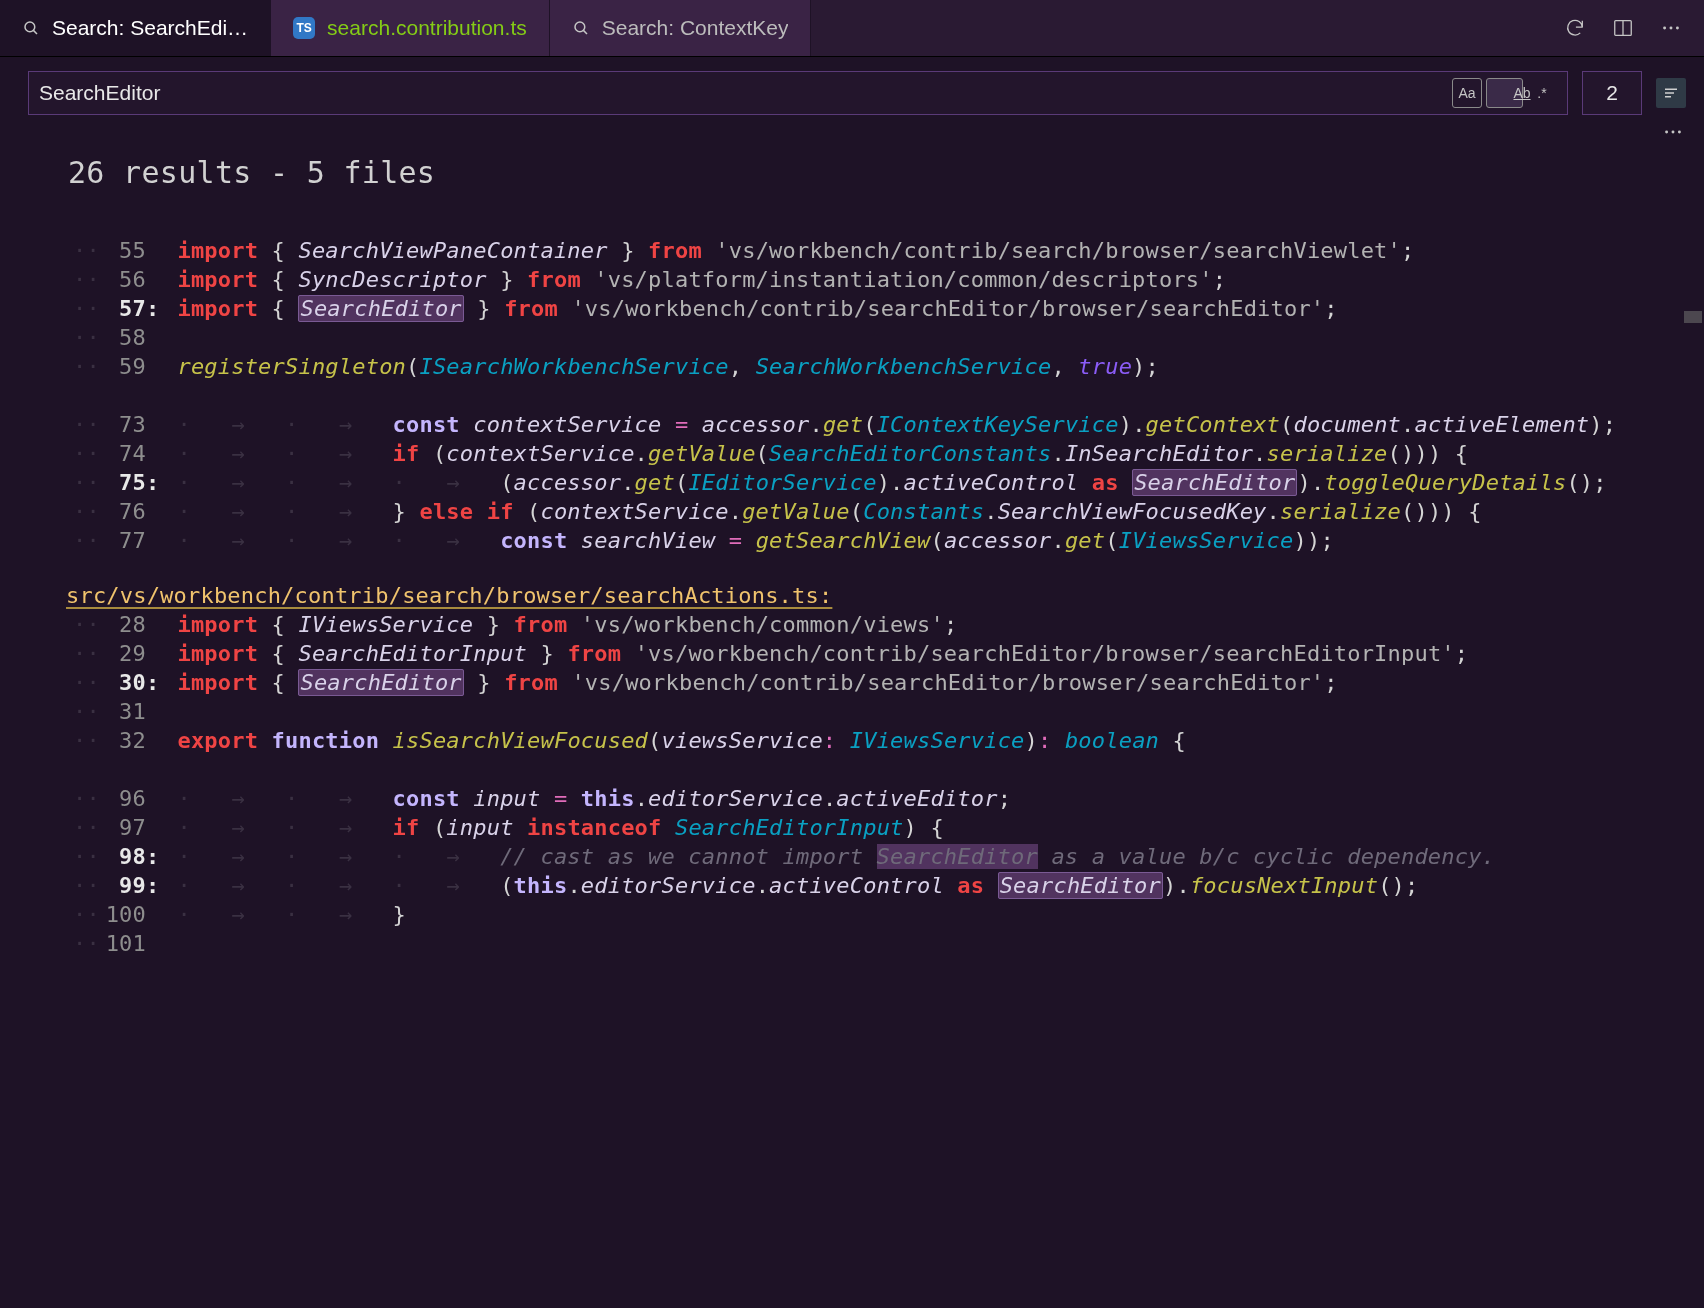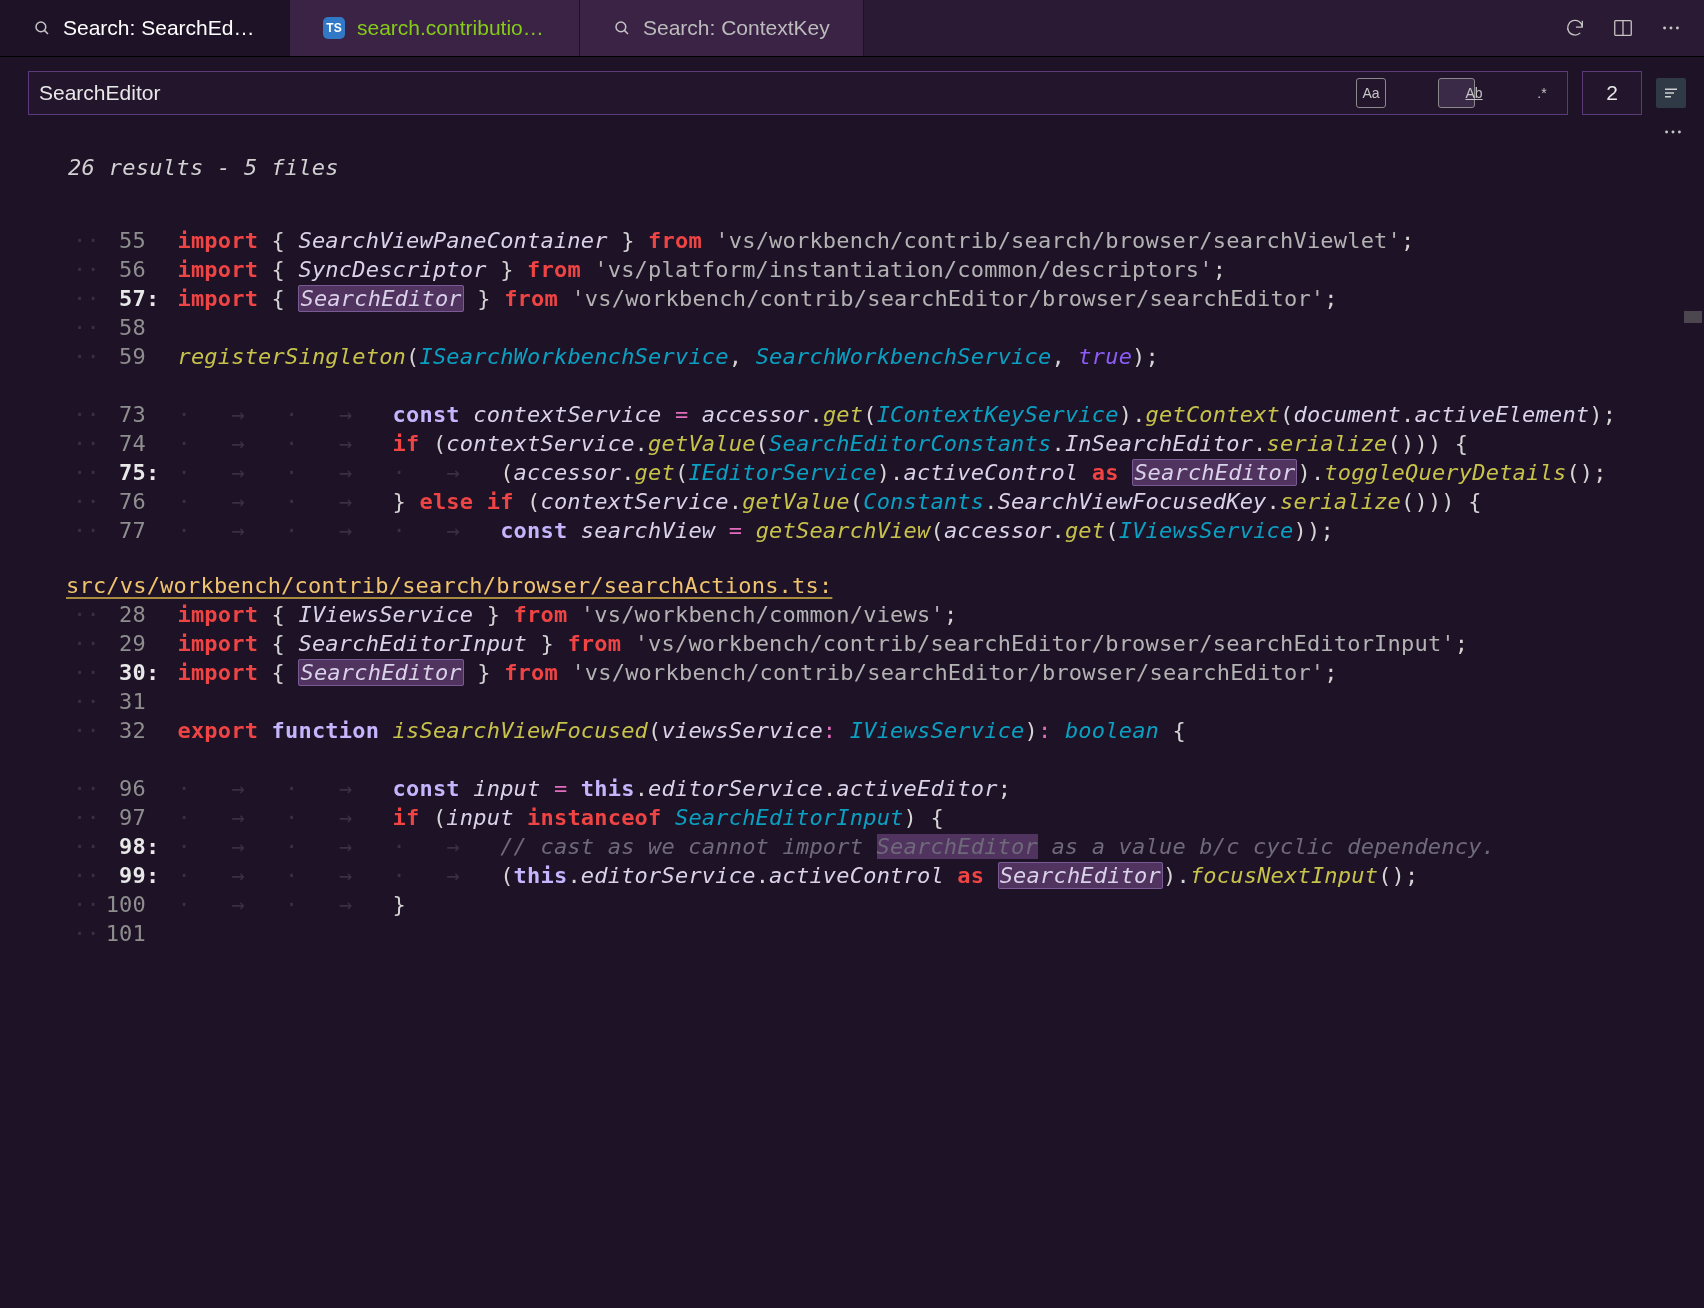--- a/index.html
+++ b/index.html
@@ -17,21 +17,21 @@
     display: flex;
     align-items: stretch;
     height: 57px;
     background: #2a1a33;
     border-bottom: 1px solid #000;
   }
   .tab {
     display: flex;
     align-items: center;
     gap: 12px;
-    padding: 0 33px;
+    padding: 0 22px;
     min-width: 260px;
     max-width: 290px;
     background: #3a2345;
     border-right: 1px solid #1e1226;
     cursor: pointer;
     font-family: -apple-system, BlinkMacSystemFont, "Segoe UI", sans-serif;
     font-size: 21px;
     color: #bcbcbc;
     white-space: nowrap;
     overflow: hidden;
@@ -87,21 +87,20 @@
     font-family:-apple-system, BlinkMacSystemFont, "Segoe UI", sans-serif;
     font-size:21px;
   }
   .search-toggles { display:flex; gap:4px; padding-right:4px; }
   .toggle {
     width:30px; height:30px;
     display:inline-flex; align-items:center; justify-content:center;
     color:#c5c5c5; border:1px solid transparent; border-radius:3px;
     font: 400 14px/1 -apple-system, sans-serif;
     cursor:pointer;
-    margin-left:48px;
   }
   .toggle.boxed { border-color:#8a8a8a; }
   .toggle.active { background:#3a2a48; border-color:#8a8a8a;padding-left:35px; }
   .toggle .ul { text-decoration: underline; }
 
   .context-box {
     width:60px; height:44px;
     border:1px solid #5a3a78;
     background:#23152c;
     display:flex; align-items:center; justify-content:center;
@@ -129,24 +128,23 @@
   
   .body {
     position:relative;
     height: calc(100% - 57px - 64px - 36px);
     overflow:hidden;
     padding-left:66px;
   }
   .summary {
     color:#d1d1d1;
     font-family:"SF Mono", Menlo, Consolas, monospace;
-    font-size:22px;
+    font-size:30px;
     padding: 4px 0 18px 2px;
     letter-spacing:0.3px;
-    font-style:italic;
   }
 
   .file-block { margin-top: 28px; }
   .file-header {
     color:#f0c36d;
     font-family:"SF Mono", Menlo, Consolas, monospace;
     font-size:22px;
     text-decoration: underline;
     text-decoration-color:#a88b3e;
     text-underline-offset:4px;

